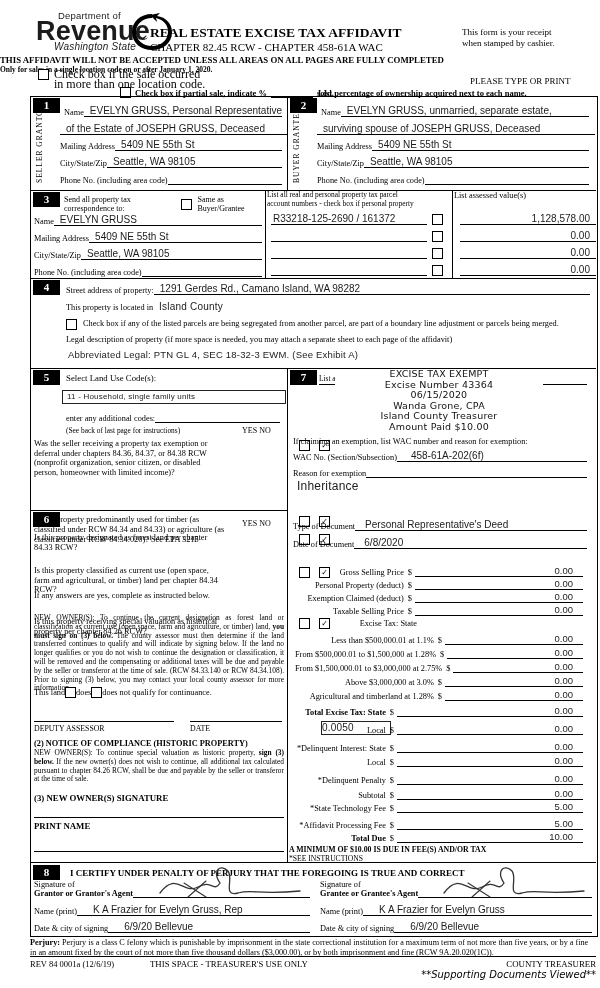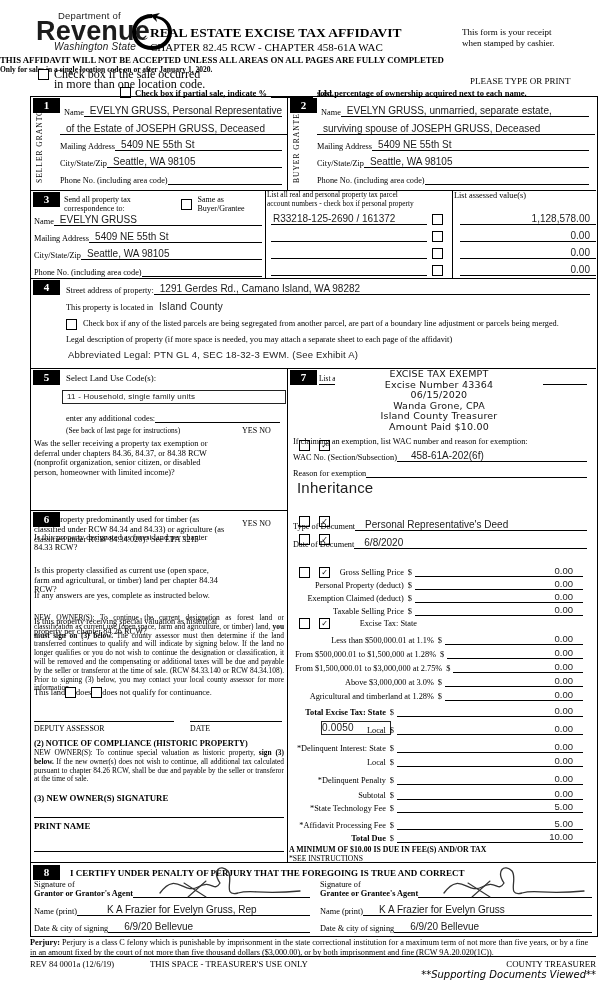--- a/index.html
+++ b/index.html
@@ -298,21 +298,21 @@
     </div>
     <div class="a q" style="left:4px;top:68px">If claiming an exemption, list WAC number and reason for exemption:</div>
     <div class="a frow" style="left:4px;top:81px;width:294px">
       <span class="fl">WAC No. (Section/Subsection)</span>
       <span class="fv" style="padding-left:14px">458-61A-202(6f)</span>
     </div>
     <div class="a frow" style="left:4px;top:97px;width:294px">
       <span class="fl">Reason for exemption</span>
       <span class="fv"></span>
     </div>
-    <div class="a san" style="left:8px;top:110px;font-size:15px">Inheritance</div>
+    <div class="a san" style="left:8px;top:110px;font-size:12px">Inheritance</div>
     <div class="a frow" style="left:4px;top:150px;width:294px">
       <span class="fl">Type of Document</span>
       <span class="fv" style="padding-left:10px">Personal Representative's Deed</span>
     </div>
     <div class="a frow" style="left:4px;top:168px;width:294px">
       <span class="fl">Date of Document</span>
       <span class="fv" style="padding-left:10px">6/8/2020</span>
     </div>
 
     <div class="mrow" style="top:196px">
@@ -422,21 +422,21 @@
           <span class="b">Grantor or Grantor's Agent</span>
         </span>
         <span class="fv" style="height:18px"></span>
       </div>
       <svg class="sig" style="left:120px;top:-16px" width="150" height="38" viewBox="0 0 150 38">
         <path d="M6 30 C 22 8, 30 32, 44 24 S 60 30, 66 20 C 58 8, 66 0, 74 8 C 80 16, 68 34, 84 30 C 98 26, 104 32, 146 28" fill="none" stroke="#333" stroke-width="1.3" stroke-linecap="round"></path>
         <path d="M30 20 L52 34 M52 18 L34 34" fill="none" stroke="#333" stroke-width="1.1" stroke-linecap="round"></path>
       </svg>
       <div class="frow" style="width:276px;margin-top:6px">
         <span class="fl">Name (print)</span>
-        <span class="fv" style="padding-left:30px">K A Frazier for Evelyn Gruss, Rep</span>
+        <span class="fv" style="padding-left:16px">K A Frazier for Evelyn Gruss, Rep</span>
       </div>
       <div class="frow" style="width:276px;margin-top:5px">
         <span class="fl">Date &amp; city of signing</span>
         <span class="fv" style="padding-left:16px">6/9/20 Bellevue</span>
       </div>
     </div>
 
     <div class="a" style="left:288px;top:16px;width:272px">
       <div class="frow" style="width:272px">
         <span class="fl" style="line-height:9px">

